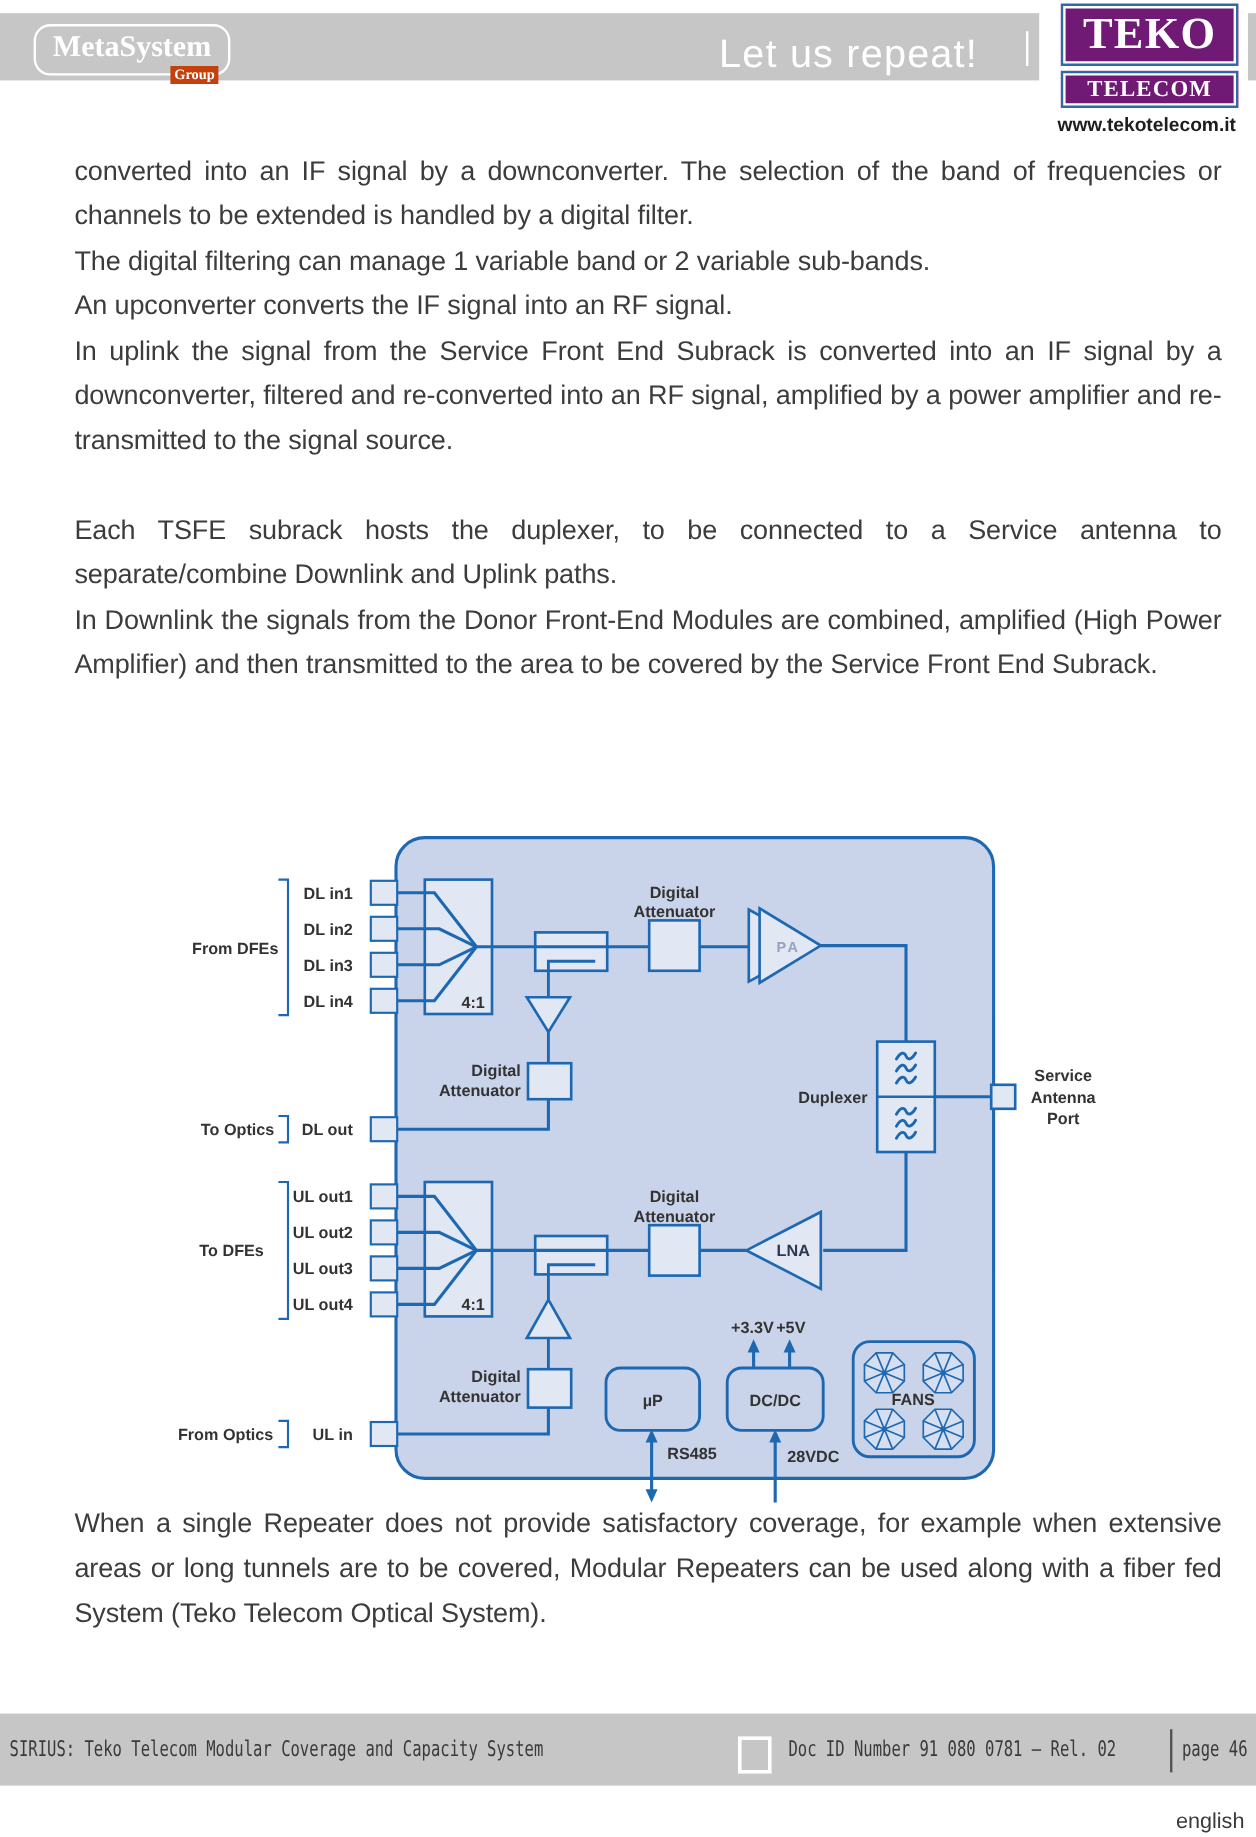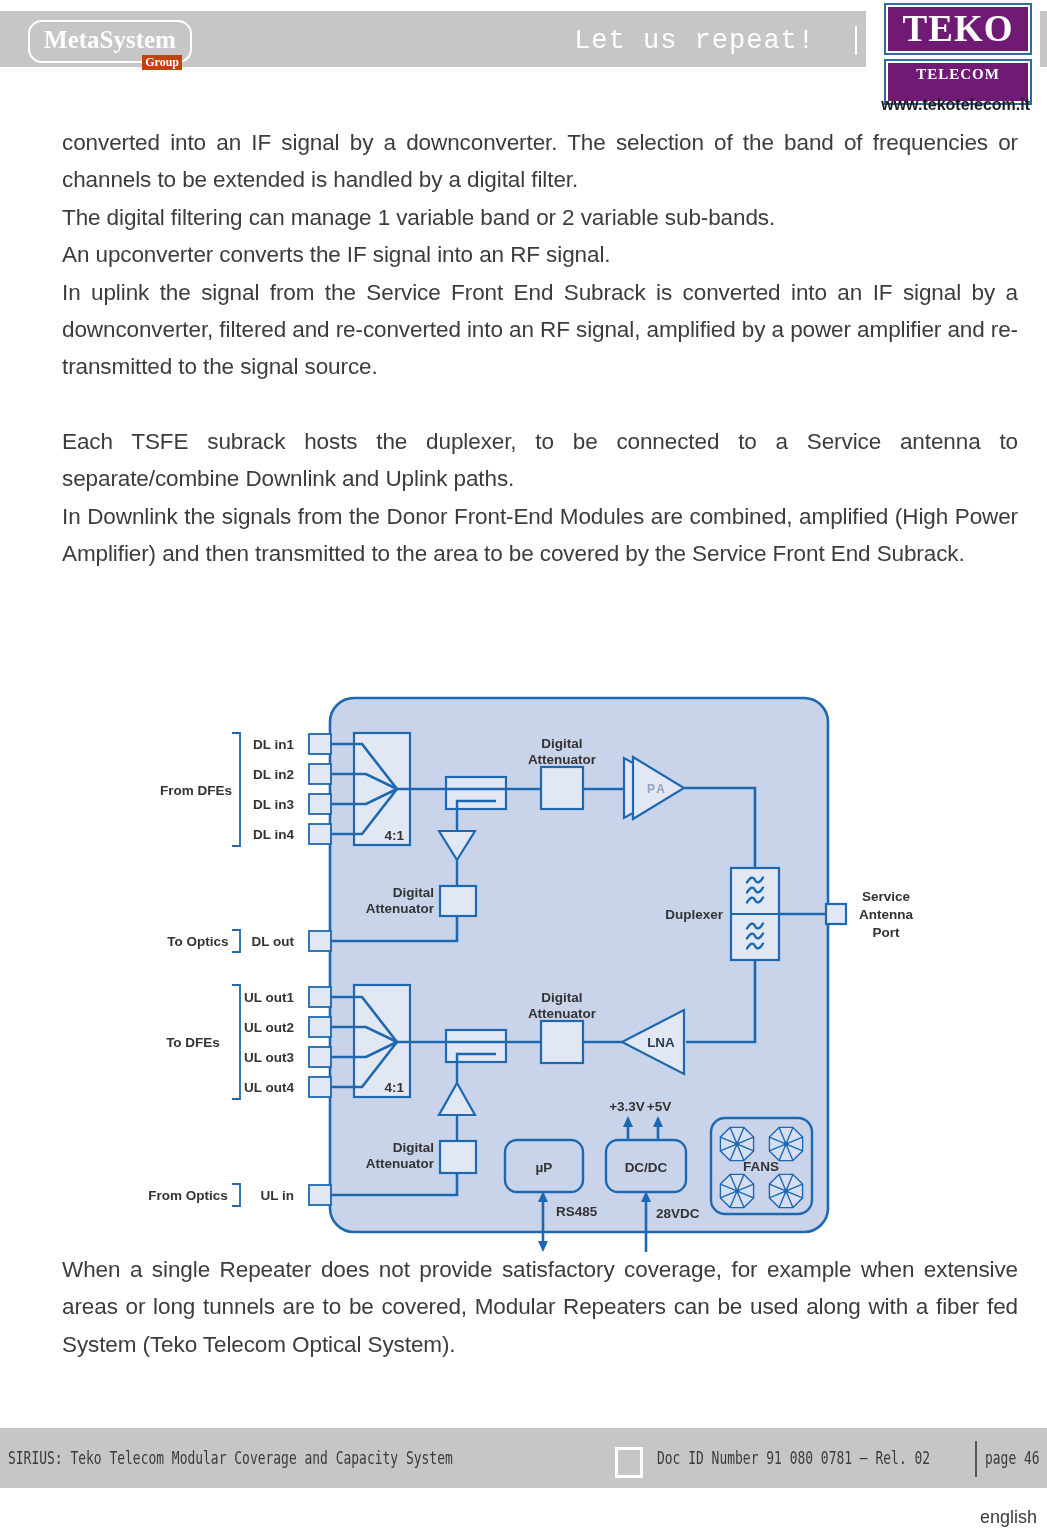--- a/index.html
+++ b/index.html
@@ -6,29 +6,29 @@
   #page{position:relative;width:1047px;height:1531px;background:#ffffff;overflow:hidden;
         font-family:"Liberation Sans",sans-serif;}
   
   .band{position:absolute;left:0;top:11px;width:1047px;height:56px;background:#c6c6c6;}
   .ms-logo{position:absolute;left:28px;top:20px;width:160px;height:39px;border:2.5px solid #fff;
            border-radius:14px;color:#fff;}
   .ms-name{position:absolute;left:0;right:0;top:4px;text-align:center;
            font-family:"Liberation Serif",serif;font-weight:bold;font-size:25px;}
   .ms-group{position:absolute;right:8px;bottom:-9px;background:#c2410c;padding:0 3px;
             font-family:"Liberation Serif",serif;font-weight:bold;font-size:12px;}
-  .tagline{position:absolute;top:26px;right:232px;color:#fff;font-family:Liberation Mono, monospace;
-           font-size:27px;letter-spacing:1px;}
+  .tagline{position:absolute;top:26px;right:232px;color:#fff;font-family:Liberation Sans, sans-serif;
+           font-size:33px;letter-spacing:1px;}
   .tag-div{position:absolute;left:855px;top:26px;width:2px;height:29px;background:#fff;}
   .teko-panel{position:absolute;left:866px;top:0;width:174px;height:97px;background:#fff;}
   .teko-box{position:absolute;left:18px;width:148px;background:#701a75;color:#fff;text-align:center;
             font-family:"Liberation Serif",serif;font-weight:bold;
             box-shadow:inset 0 0 0 2px #2b6ba8, inset 0 0 0 4px #ffffff;}
   .teko-top{top:3px;height:52px;font-size:37px;line-height:52px;letter-spacing:1px;}
-  .teko-bottom{top:59px;height:46px;font-size:15px;line-height:31px;letter-spacing:1px;}
+  .teko-bottom{top:59px;height:31px;font-size:19px;line-height:31px;letter-spacing:1px;}
   .website{position:absolute;top:96px;right:17px;font-size:16px;font-weight:bold;color:#1d1d1d;}
   
   .para{position:absolute;left:62px;width:956px;color:#3c3c3c;font-size:22.5px;
         line-height:37.4px;letter-spacing:-0.1px;}
   .sent{text-align:justify;}
   
   #diagram{position:absolute;left:0;top:688px;}
   text{font-family:"Liberation Sans",sans-serif;}
   .lbl{font-size:13.5px;font-weight:600;fill:#333333;}
   .lbl-pa{font-size:12px;font-weight:600;fill:#93a3bf;letter-spacing:2px;}

